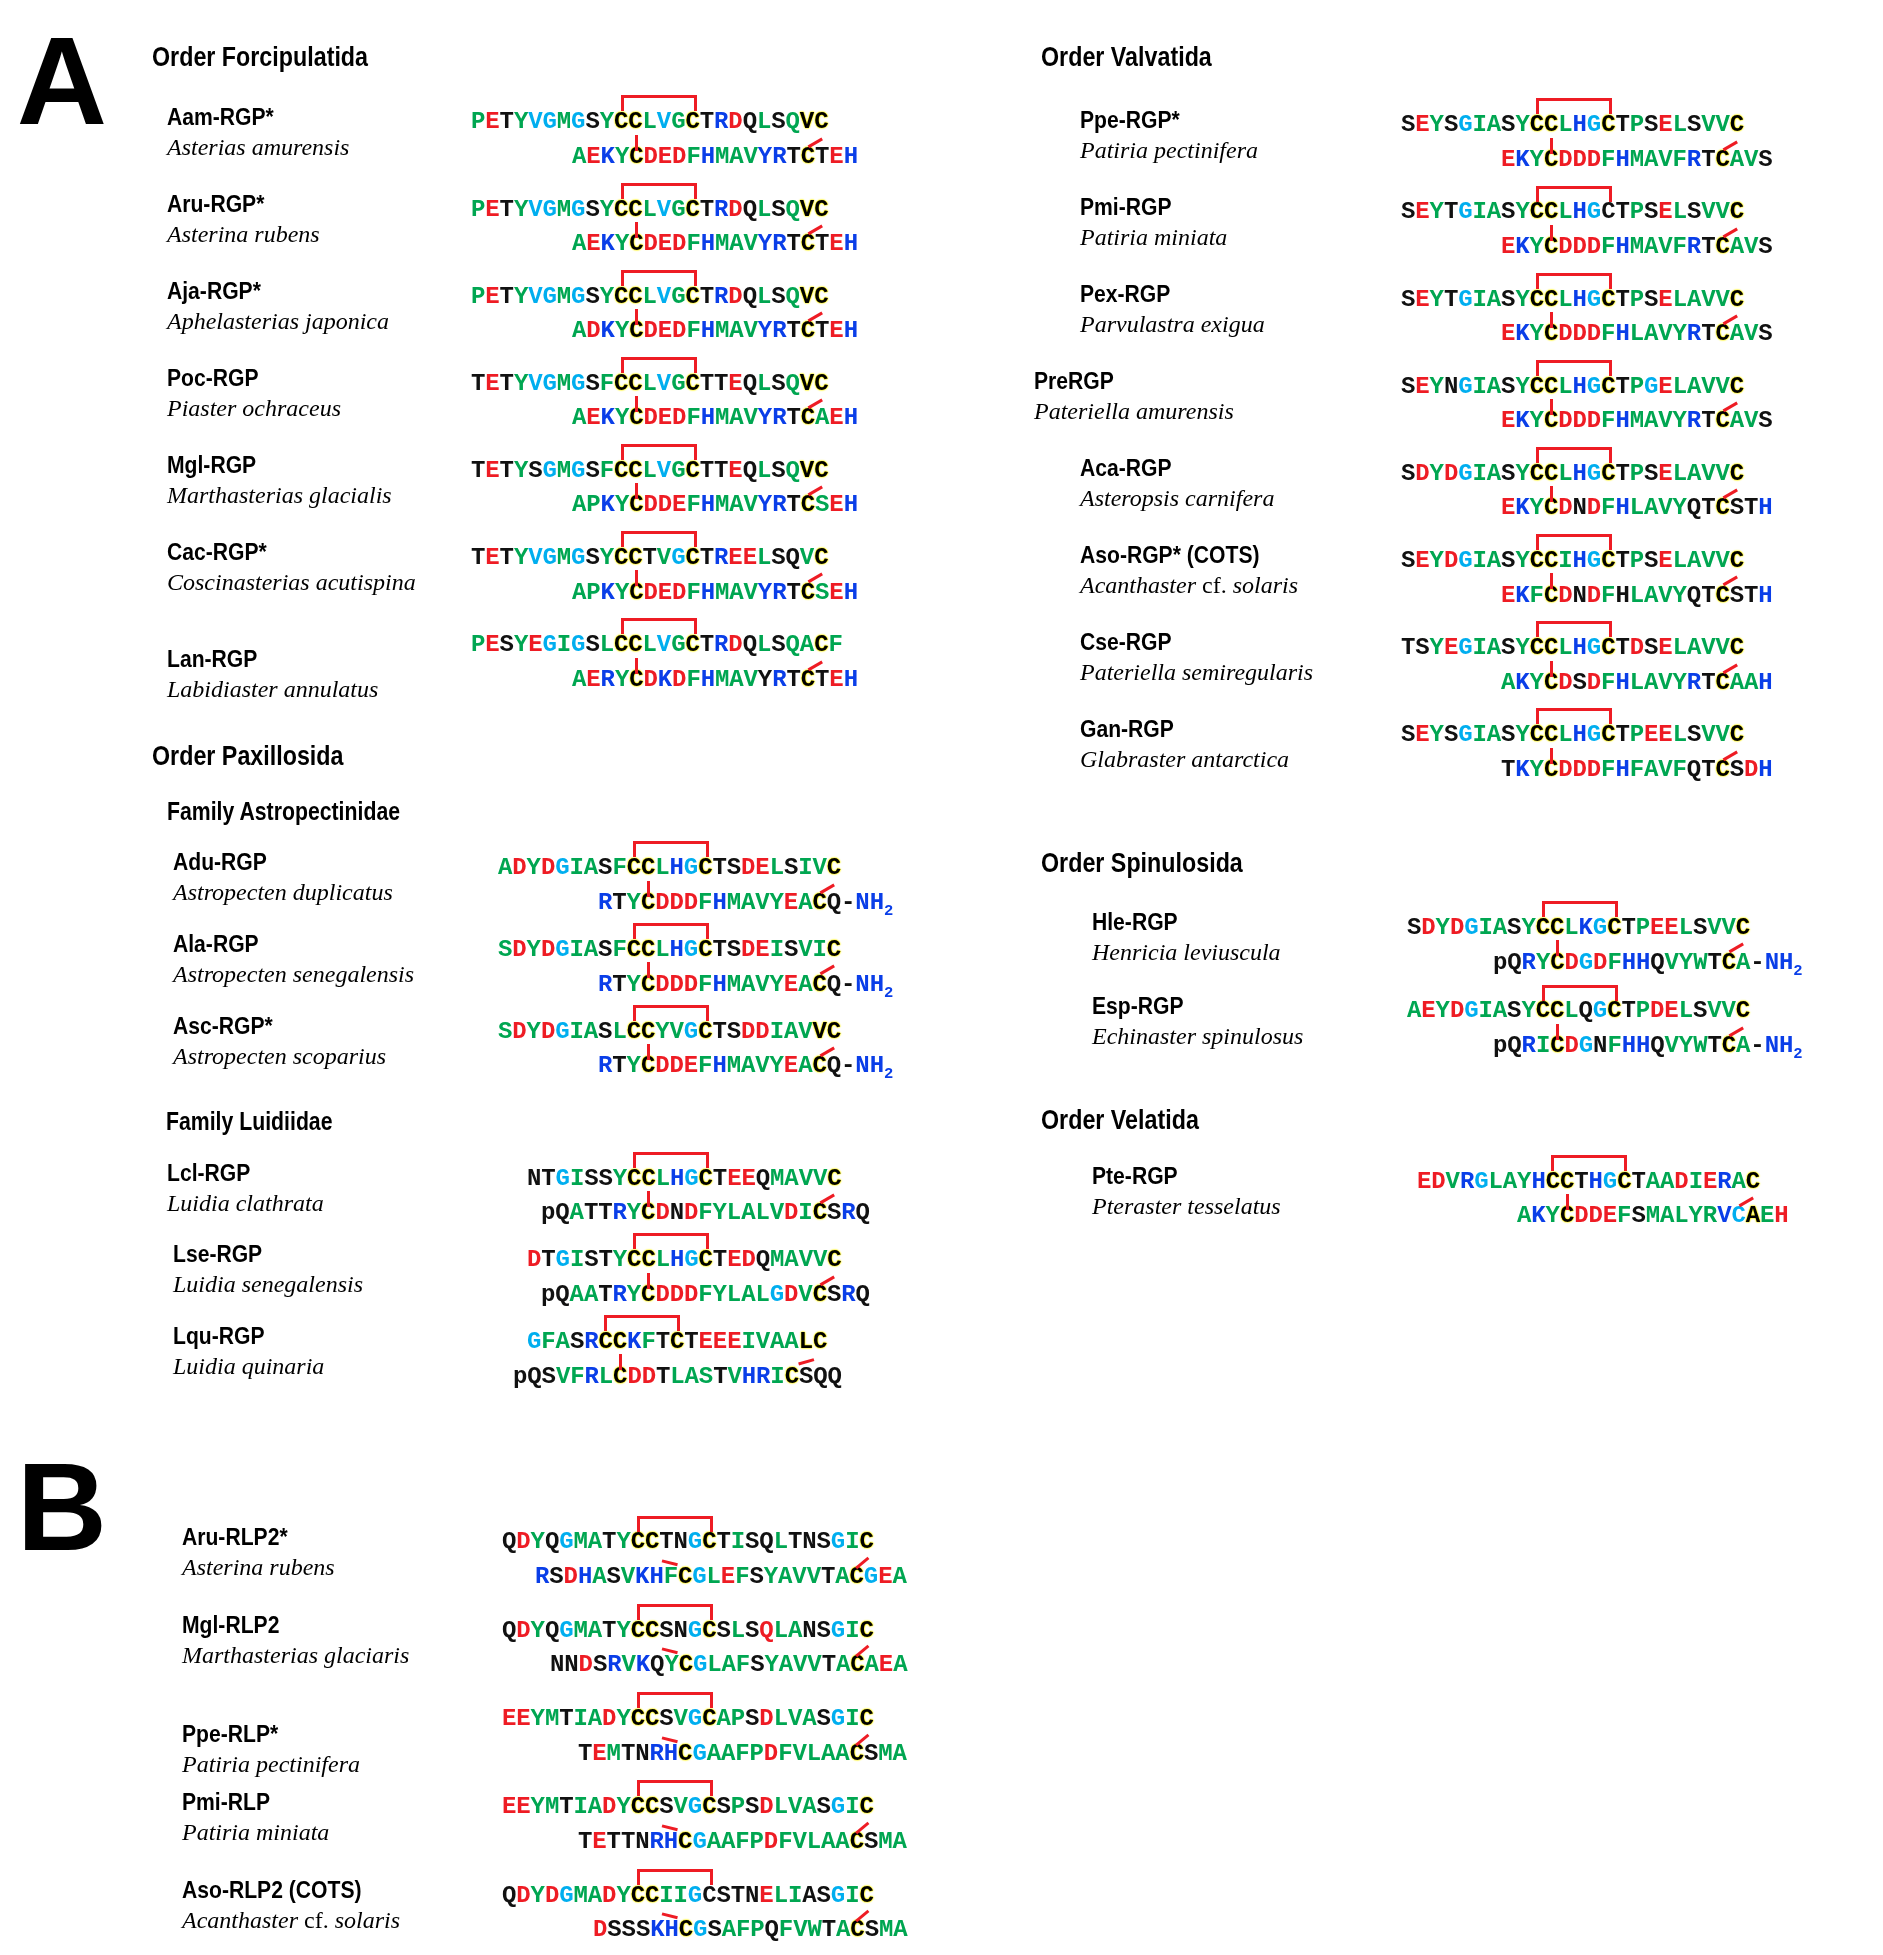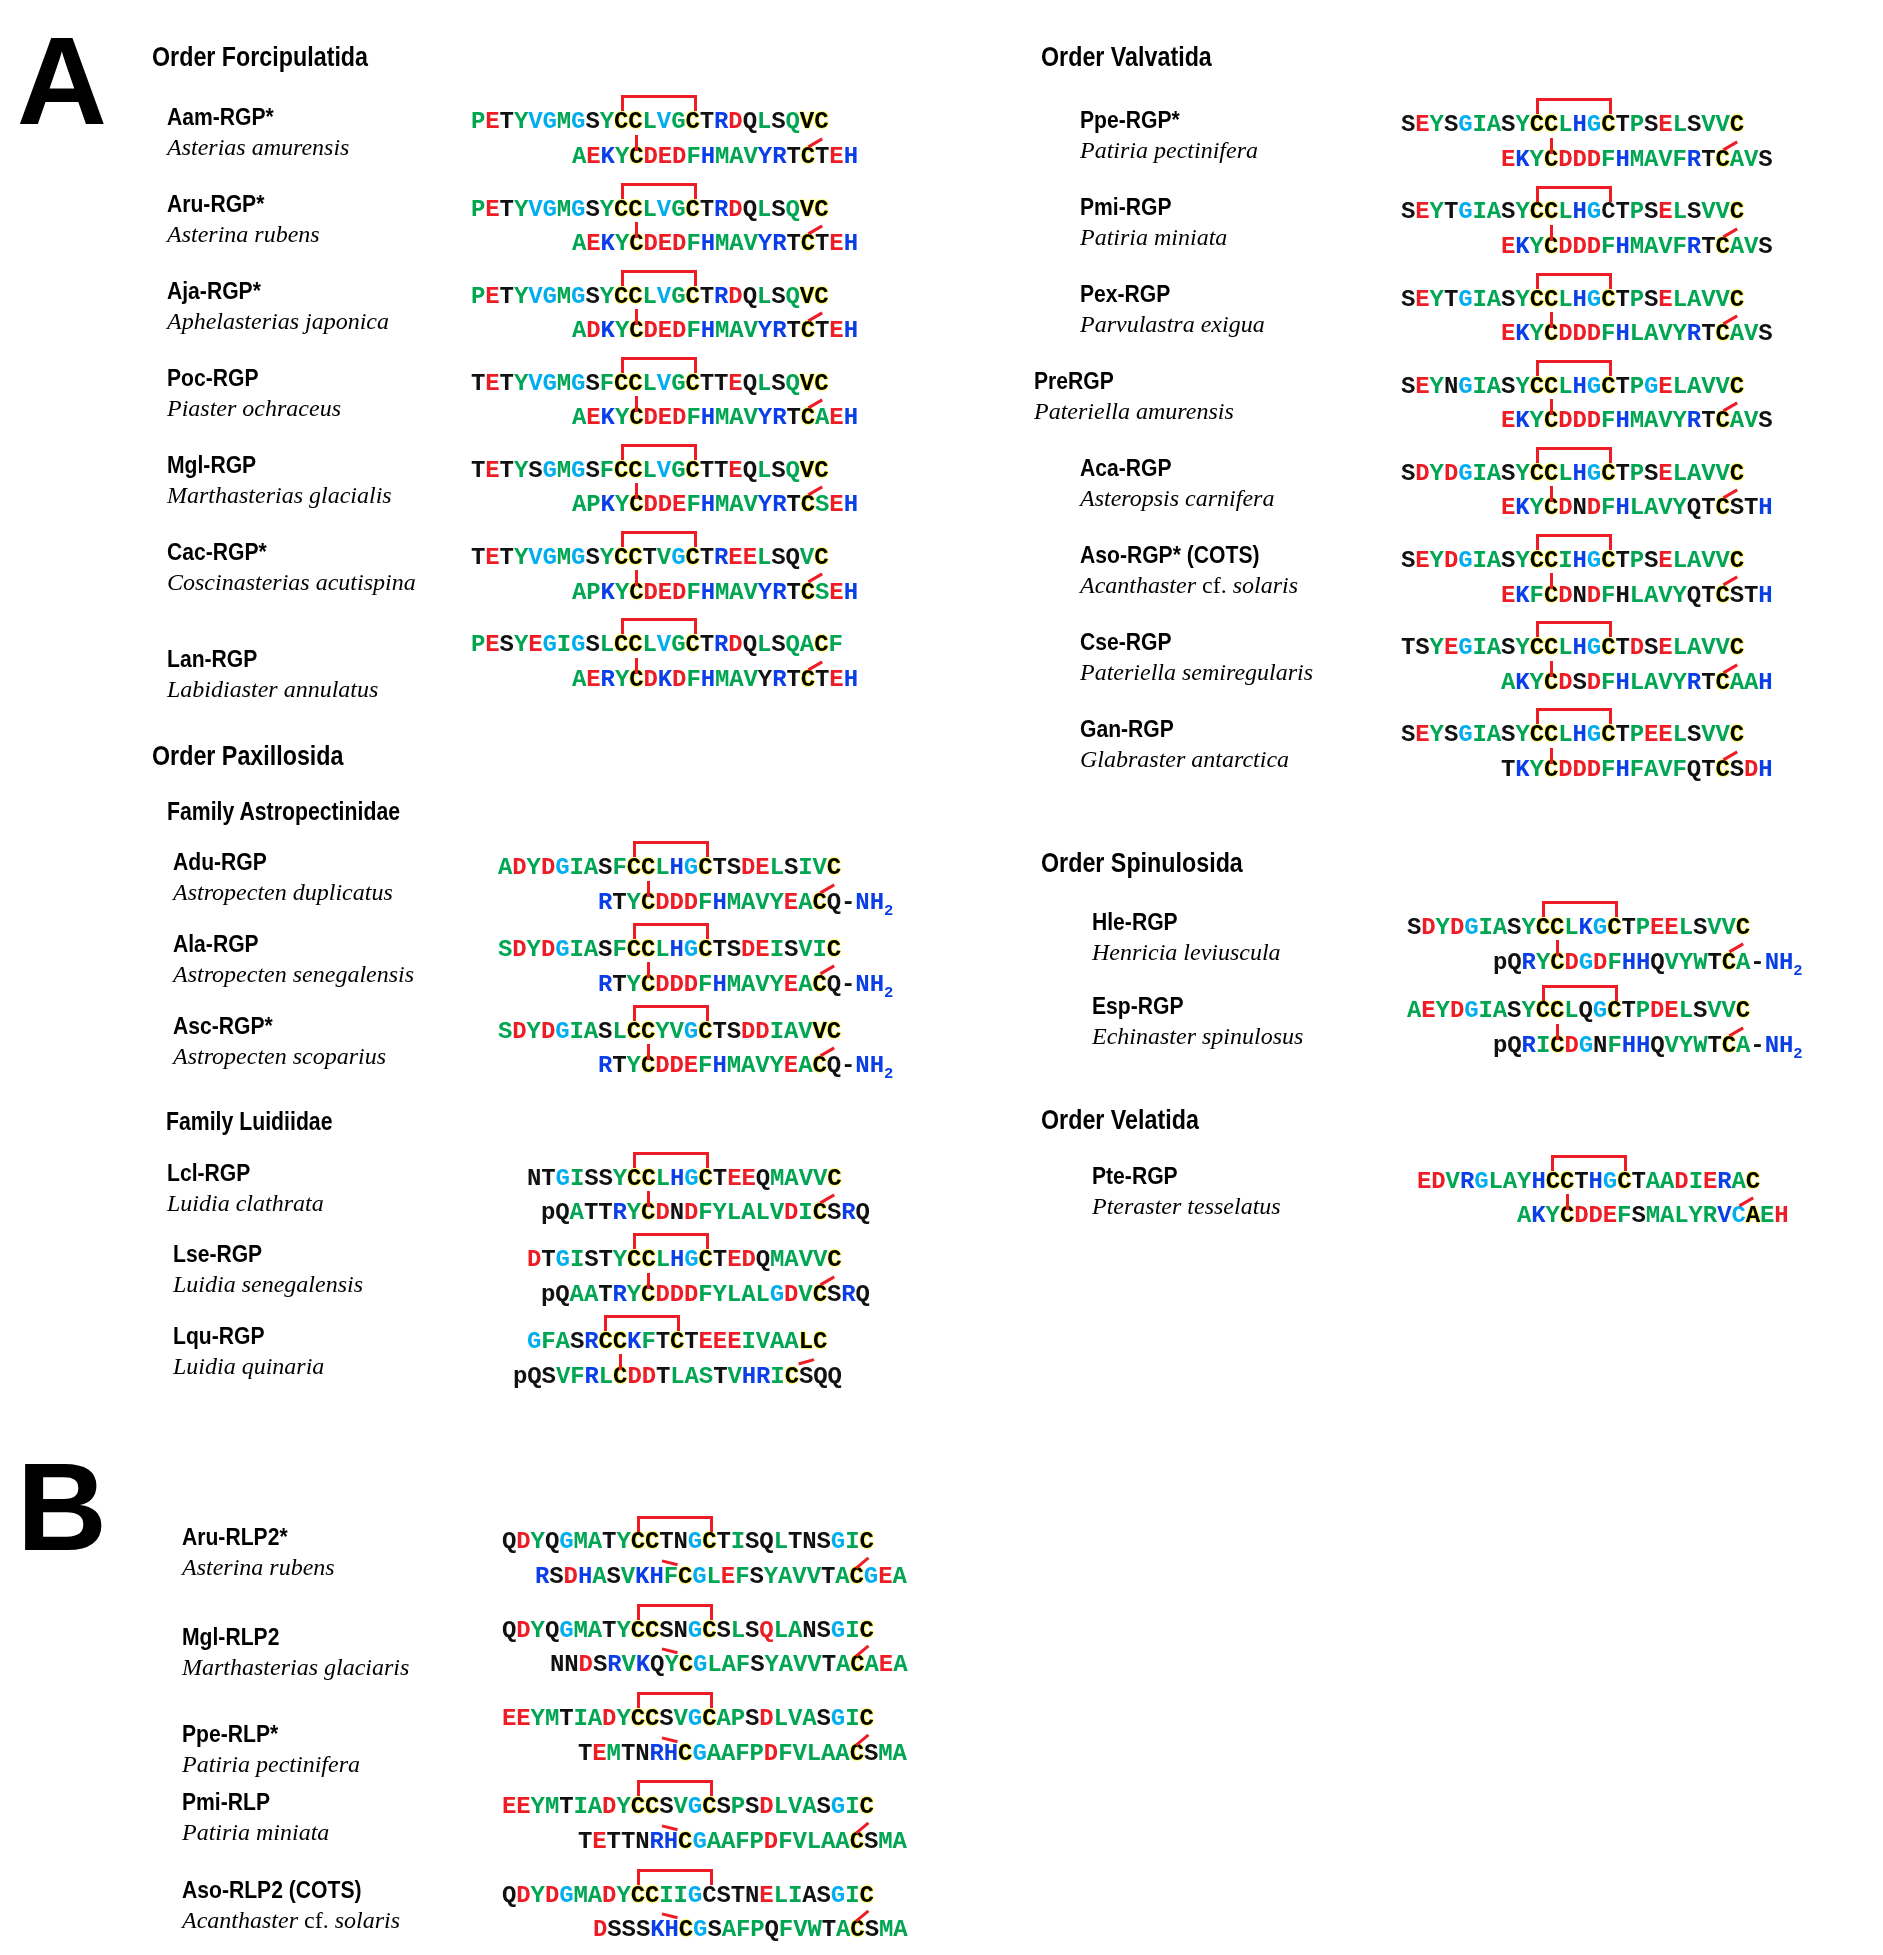--- a/index.html
+++ b/index.html
@@ -252,21 +252,21 @@
     <div class="slink" style="left: 1745px; top: 1194px; transform: rotate(59.7436deg);"></div>
     <div class="lbl" style="left: 182px; top: 1523px;">
       <span class="pname">Aru-RLP2*</span>
       <span class="sname">Asterina rubens</span>
     </div>
     <div class="seq" style="left: 502px; top: 1527px;"><span class="k">Q</span><span class="r">D</span><span class="g">Y</span><span class="k">Q</span><span class="c">G</span><span class="g">M</span><span class="g">A</span><span class="k">T</span><span class="g">Y</span><span class="y">C</span><span class="y">C</span><span class="k">T</span><span class="k">N</span><span class="c">G</span><span class="y">C</span><span class="k">T</span><span class="g">I</span><span class="k">S</span><span class="k">Q</span><span class="g">L</span><span class="k">T</span><span class="k">N</span><span class="k">S</span><span class="c">G</span><span class="g">I</span><span class="y">C</span></div>
     <div class="seq" style="left: 535px; top: 1562px;"><span class="b">R</span><span class="k">S</span><span class="r">D</span><span class="b">H</span><span class="g">A</span><span class="k">S</span><span class="g">V</span><span class="b">K</span><span class="b">H</span><span class="g">F</span><span class="y">C</span><span class="c">G</span><span class="g">L</span><span class="r">E</span><span class="g">F</span><span class="k">S</span><span class="g">Y</span><span class="g">A</span><span class="g">V</span><span class="g">V</span><span class="k">T</span><span class="g">A</span><span class="y">C</span><span class="c">G</span><span class="r">E</span><span class="g">A</span></div>
     <div class="bond" style="left: 637px; width: 70px; top: 1516px;"></div>
     <div class="slink" style="left: 668px; top: 1555px; transform: rotate(-75.7685deg);"></div>
     <div class="slink" style="left: 861px; top: 1555px; transform: rotate(50.1944deg);"></div>
-    <div class="lbl" style="left: 182px; top: 1611px; margin-top: 12px;">
+    <div class="lbl" style="left: 182px; top: 1611px;">
       <span class="pname">Mgl-RLP2</span>
       <span class="sname">Marthasterias glaciaris</span>
     </div>
     <div class="seq" style="left: 502px; top: 1616px;"><span class="k">Q</span><span class="r">D</span><span class="g">Y</span><span class="k">Q</span><span class="c">G</span><span class="g">M</span><span class="g">A</span><span class="k">T</span><span class="g">Y</span><span class="y">C</span><span class="y">C</span><span class="k">S</span><span class="k">N</span><span class="c">G</span><span class="y">C</span><span class="k">S</span><span class="g">L</span><span class="k">S</span><span class="r">Q</span><span class="g">L</span><span class="g">A</span><span class="k">N</span><span class="k">S</span><span class="c">G</span><span class="g">I</span><span class="y">C</span></div>
     <div class="seq" style="left: 550px; top: 1650px;"><span class="k">N</span><span class="k">N</span><span class="r">D</span><span class="k">S</span><span class="b">R</span><span class="g">V</span><span class="b">K</span><span class="k">Q</span><span class="g">Y</span><span class="y">C</span><span class="c">G</span><span class="g">L</span><span class="g">A</span><span class="g">F</span><span class="k">S</span><span class="g">Y</span><span class="g">A</span><span class="g">V</span><span class="g">V</span><span class="k">T</span><span class="g">A</span><span class="y">C</span><span class="g">A</span><span class="r">E</span><span class="g">A</span></div>
     <div class="bond" style="left: 637px; width: 70px; top: 1604px;"></div>
     <div class="slink" style="left: 668px; top: 1643px; transform: rotate(-75.7685deg);"></div>
     <div class="slink" style="left: 861px; top: 1643px; transform: rotate(50.1944deg);"></div>
     <div class="lbl" style="left: 182px; top: 1699px; margin-top: 21px;">
       <span class="pname">Ppe-RLP*</span>

